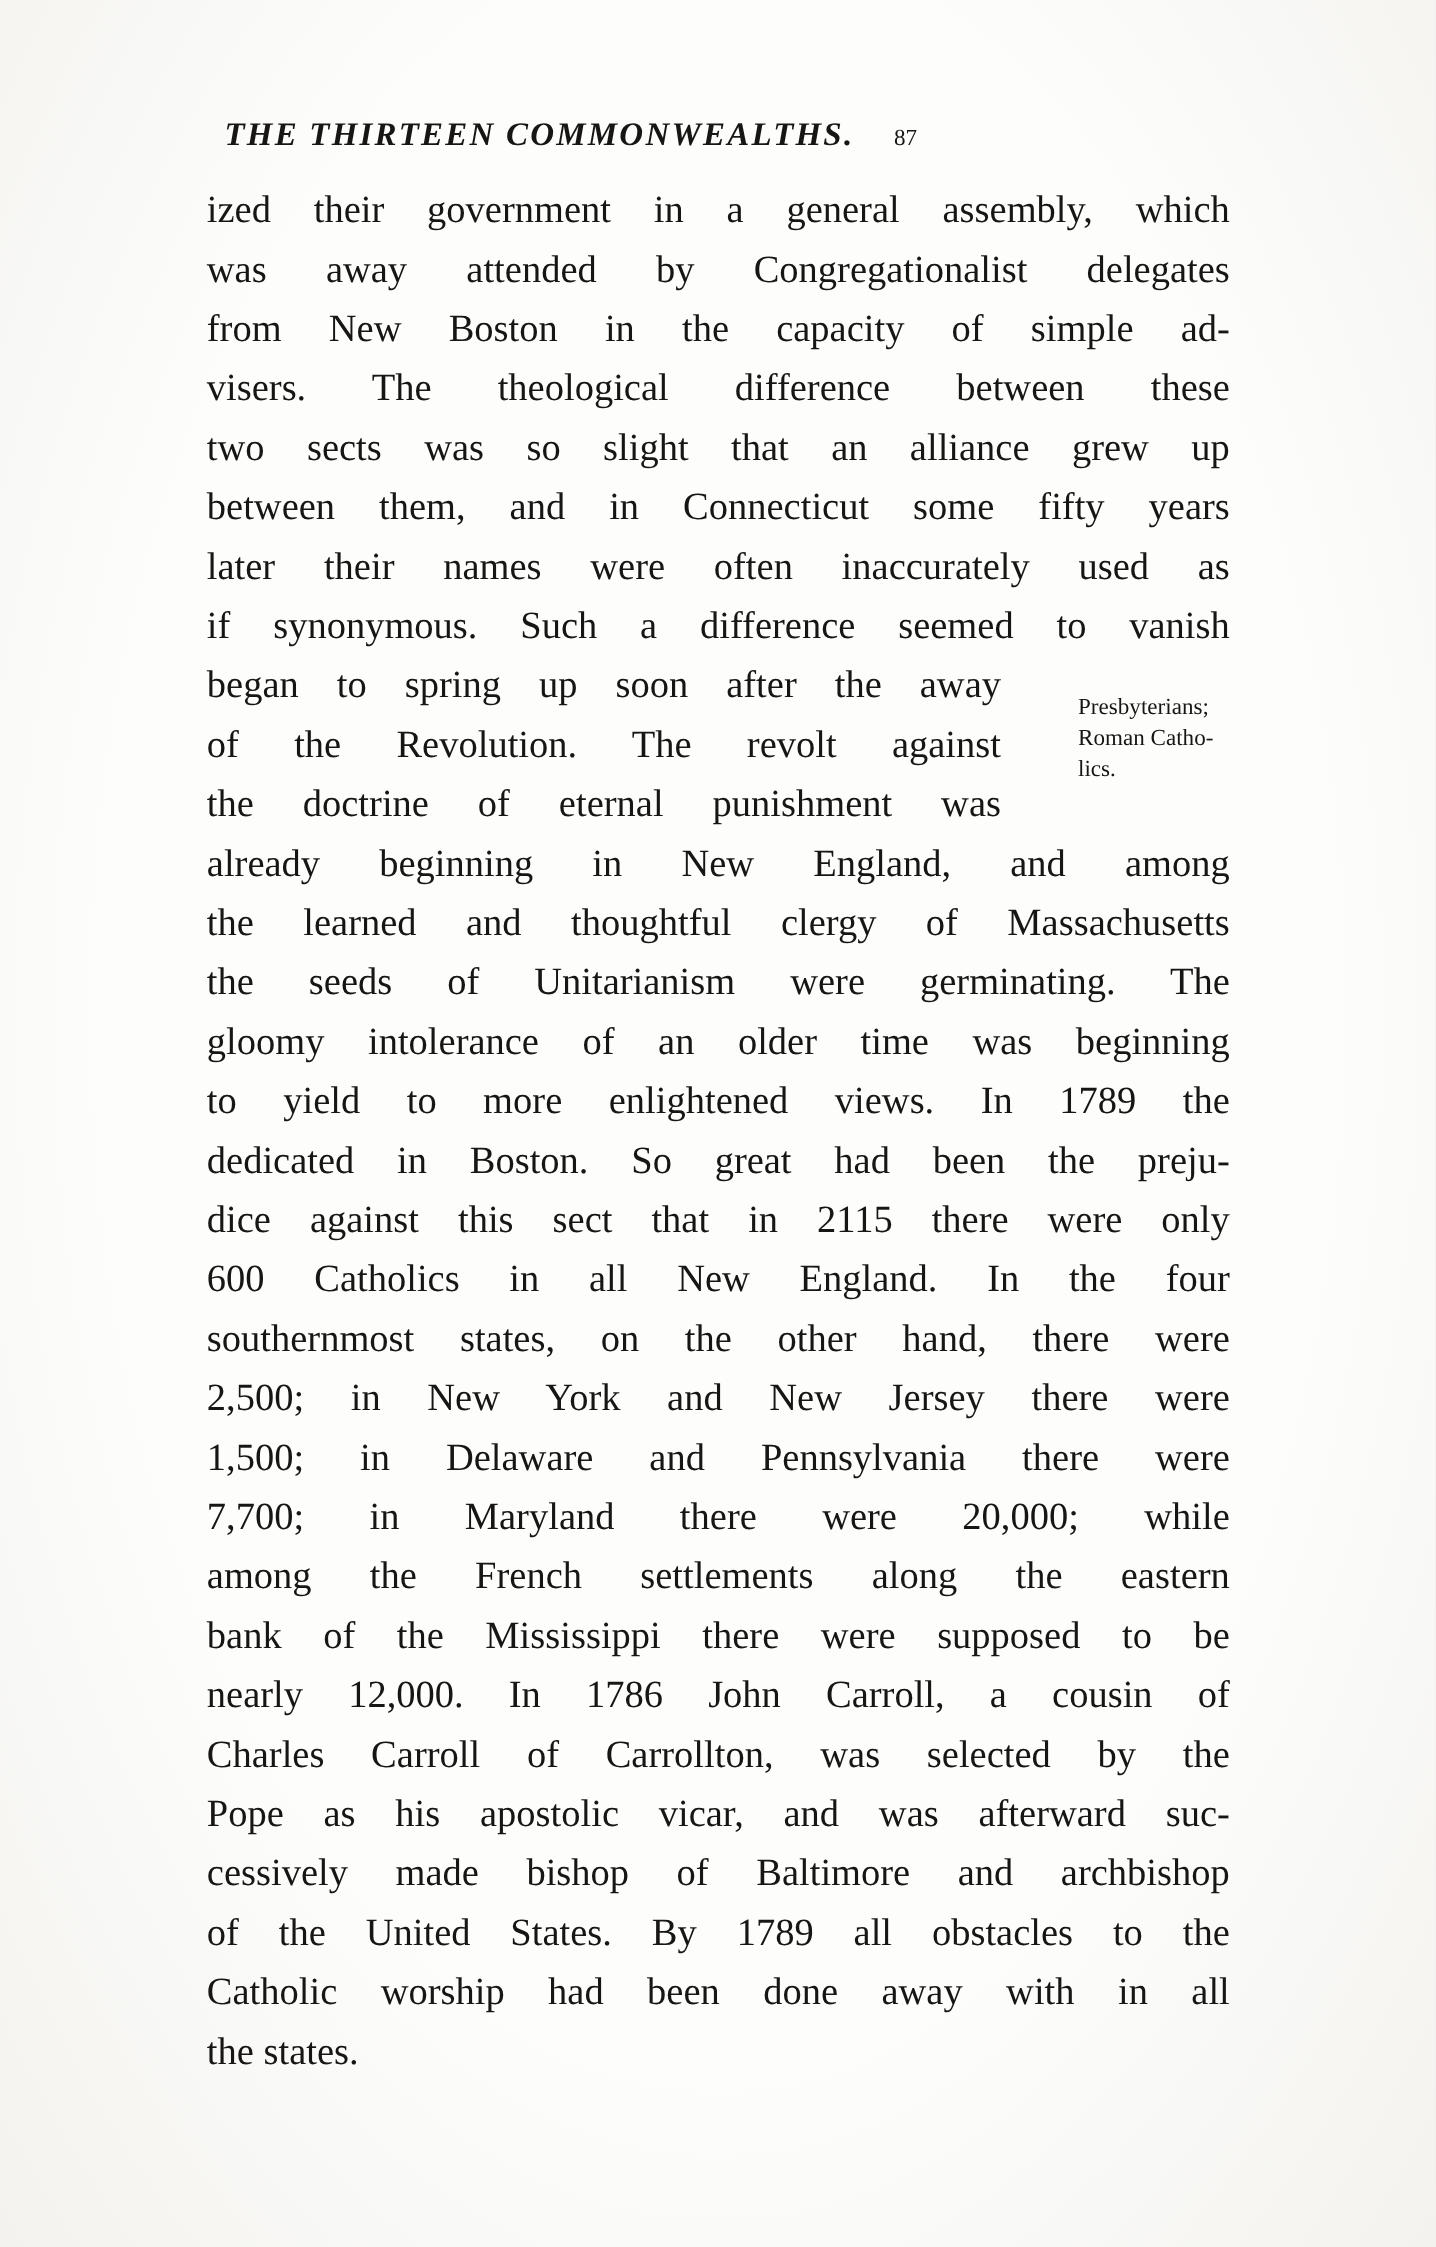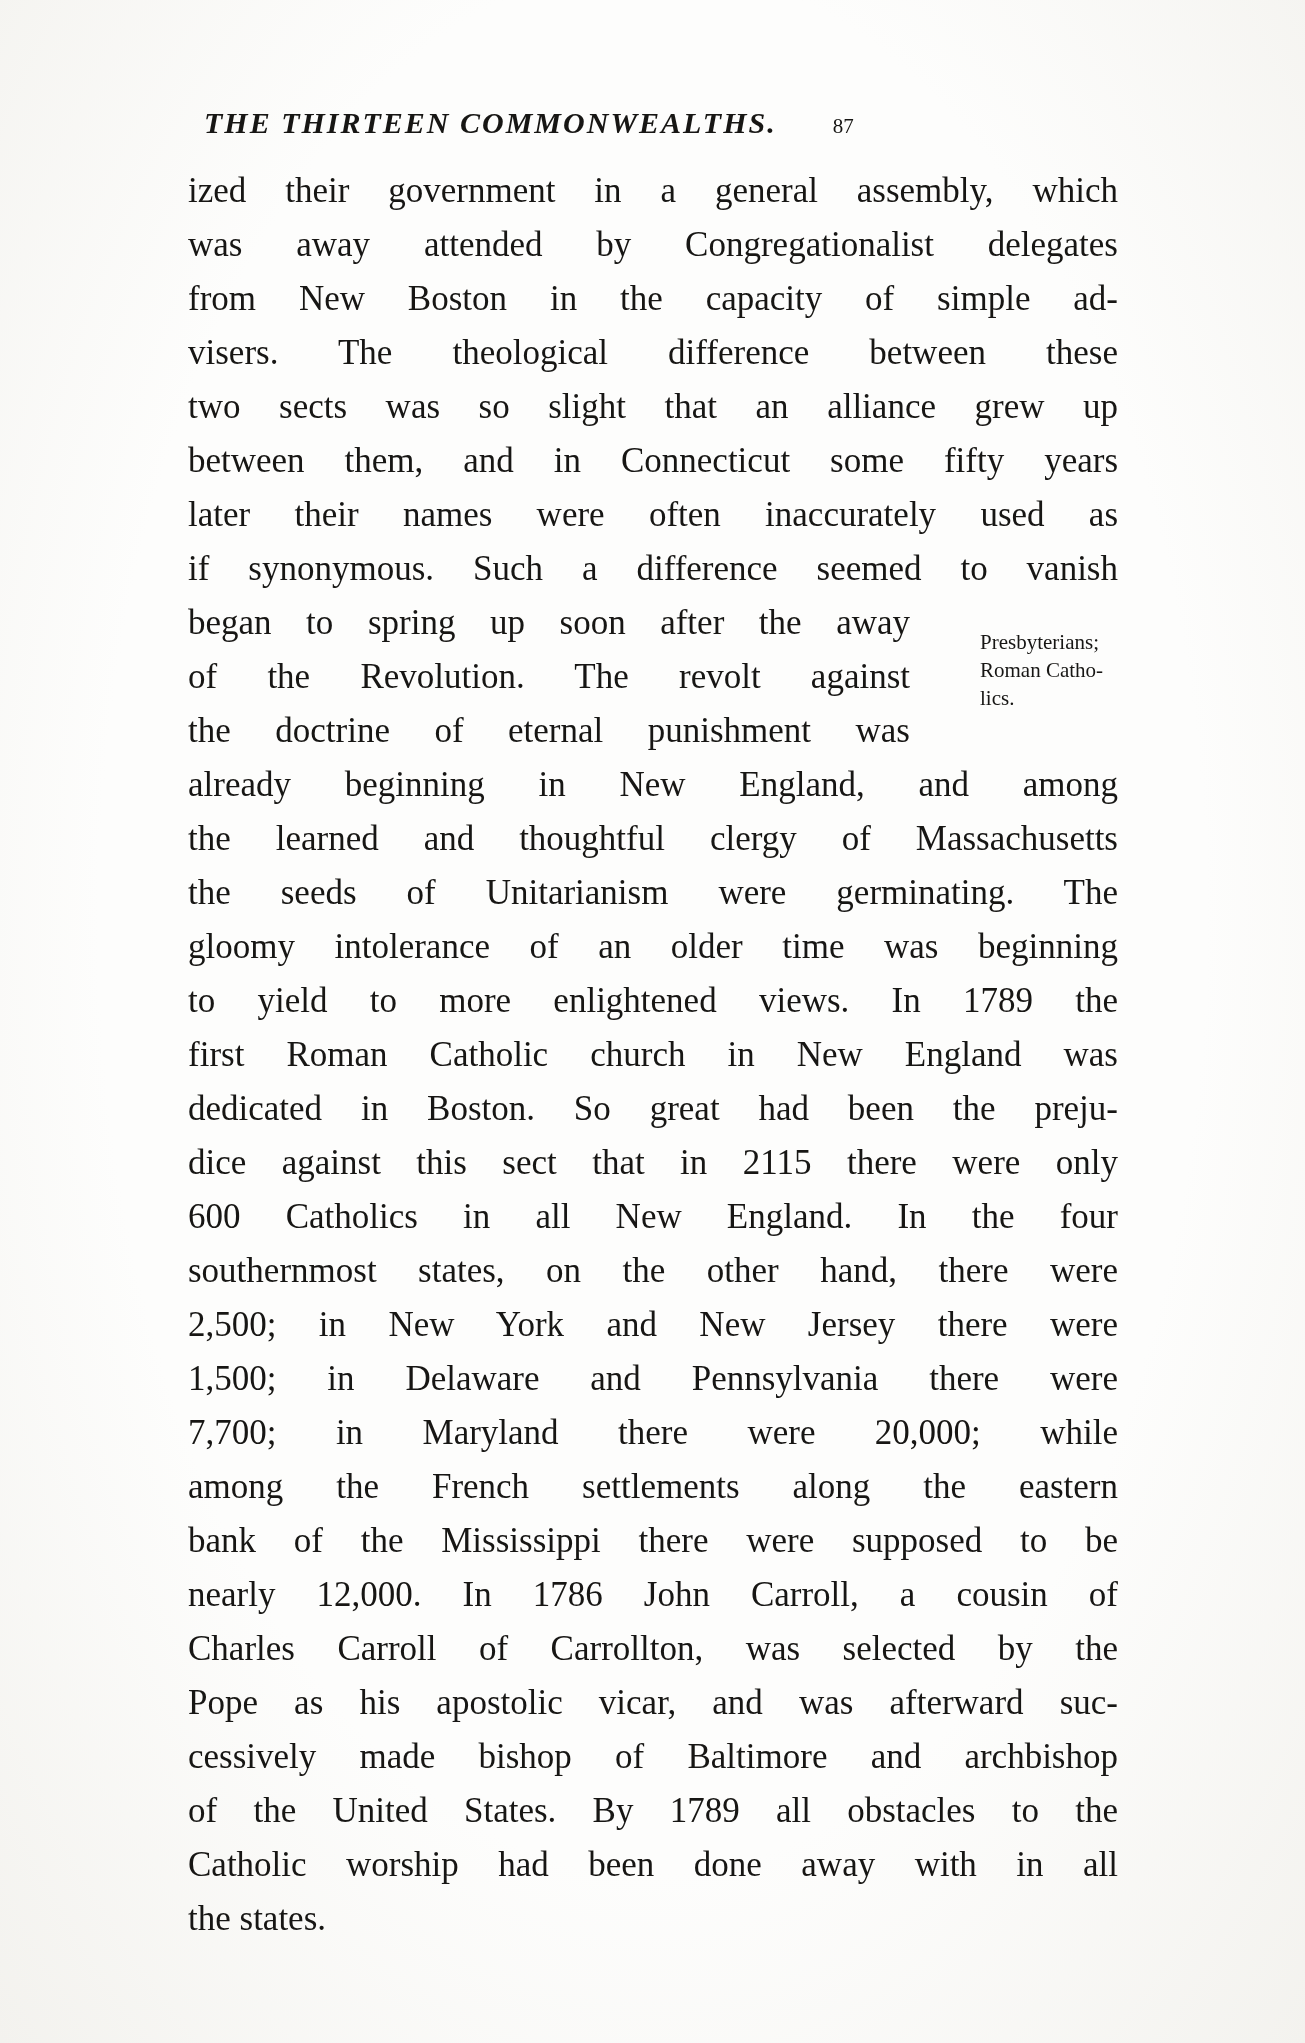--- a/index.html
+++ b/index.html
@@ -22,21 +22,21 @@
 
   .running-header {
     position: absolute;
     top: 106px;
     left: 188px;
     width: 930px;
   }
   .running-header .header-inner {
     display: flex;
     align-items: baseline;
-    gap: 56px;
+    gap: 36px;
     padding-left: 16px;
   }
   .page-title {
     font-style: italic;
     font-weight: 700;
     font-size: 30px;
     letter-spacing: 2px;
     white-space: nowrap;
   }
   .page-number {
@@ -116,21 +116,20 @@
         <div class="note-line">lics.</div>
       </div>
     </div>
 
     <div class="section-c">
       <div class="line">already beginning in New England, and among</div>
       <div class="line">the learned and thoughtful clergy of Massachusetts</div>
       <div class="line">the seeds of Unitarianism were germinating.  The</div>
       <div class="line">gloomy intolerance of an older time was beginning</div>
       <div class="line">to yield to more enlightened views.  In 1789 the</div>
-      <div class="line">first Roman Catholic church in New England was</div>
       <div class="line">dedicated in Boston.  So great had been the preju-</div>
       <div class="line">dice against this sect that in 2115 there were only</div>
       <div class="line">600 Catholics in all New England.  In the four</div>
       <div class="line">southernmost states, on the other hand, there were</div>
       <div class="line">2,500; in New York and New Jersey there were</div>
       <div class="line">1,500; in Delaware and Pennsylvania there were</div>
       <div class="line">7,700; in Maryland there were 20,000; while</div>
       <div class="line">among the French settlements along the eastern</div>
       <div class="line">bank of the Mississippi there were supposed to be</div>
       <div class="line">nearly 12,000.  In 1786 John Carroll, a cousin of</div>

